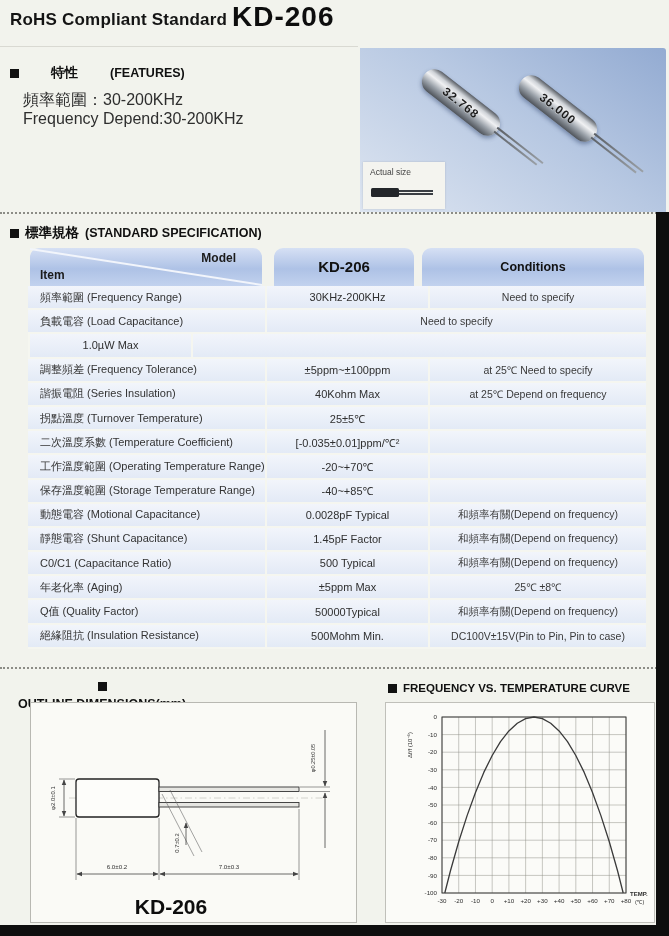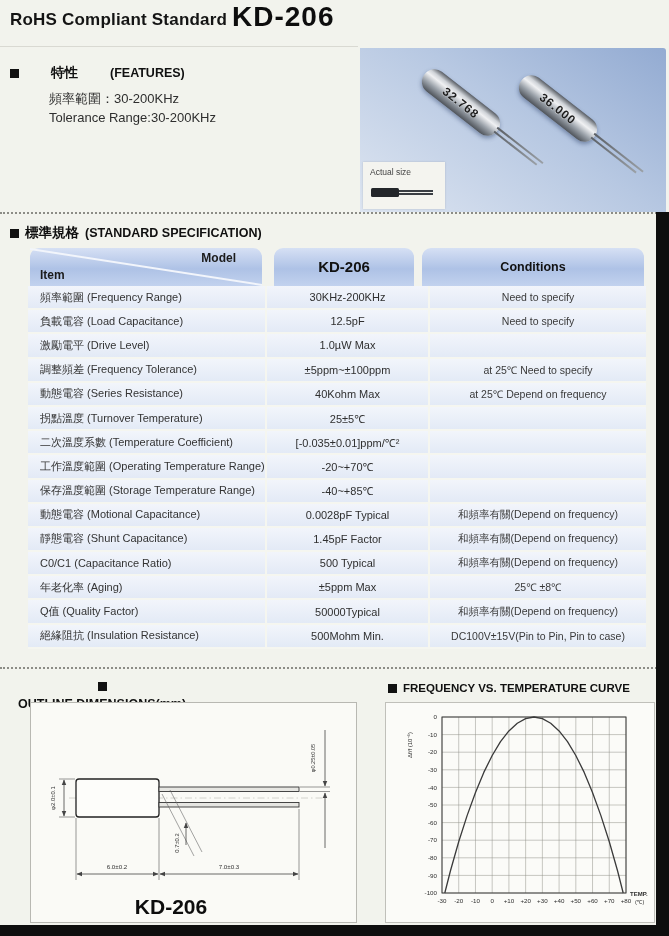--- a/index.html
+++ b/index.html
@@ -7,21 +7,21 @@
   #page{position:relative;width:669px;height:936px;background:#f2f3ed;overflow:hidden;margin:0 auto;}
 
   .title-left{position:absolute;left:10px;top:10px;font-size:17px;font-weight:bold;color:#141414;letter-spacing:0.2px;}
   .title-model{position:absolute;left:232px;top:1px;font-size:28px;font-weight:bold;color:#0d0d0d;letter-spacing:1px;}
   .header-line{position:absolute;left:0;top:46px;width:358px;height:1px;background:#d9d9d2;}
 
   .section-heading{position:absolute;font-size:12.5px;font-weight:bold;color:#101010;display:flex;align-items:center;gap:6px;white-space:nowrap;}
   .sq{display:inline-block;width:9px;height:9px;background:#111;flex:0 0 auto;}
   .heading-cn{font-size:13.5px;}
 
-  .feat-line{position:absolute;font-size:13px;color:#2e2e2e;margin-left:26px;}
+  .feat-line{position:absolute;font-size:16px;color:#2e2e2e;}
 
   
   .photo{position:absolute;left:360px;top:48px;width:306px;height:164px;
     background:linear-gradient(215deg,#93abd2 0%,#b7c8e2 45%,#dde5f1 100%);border-radius:0 3px 0 0;}
   .crystal{position:absolute;width:92px;height:25px;border-radius:12px;
     background:linear-gradient(180deg,#585d64 0%,#cfd3d8 22%,#f0f1f3 38%,#9aa1a9 68%,#4e535a 100%);
     box-shadow:1px 2px 4px rgba(40,60,100,.45);display:flex;align-items:center;justify-content:center;}
   .crystal .freq{font-size:12px;font-weight:bold;color:#1c1c1c;letter-spacing:1px;text-shadow:0 0.5px 0 rgba(255,255,255,.5);}
   .lead{position:absolute;height:1.8px;background:linear-gradient(90deg,#5c6066,#9aa0a6);}
   .actual-box{position:absolute;left:3px;top:114px;width:82px;height:47px;background:#f4f4ef;box-shadow:0 0 2px rgba(0,0,0,.15);}
@@ -68,21 +68,21 @@
   <div class="title-left">RoHS Compliant Standard</div>
   <div class="title-model">KD-206</div>
   <div class="header-line"></div>
 
   <div class="section-heading" style="left:10px;top:64px;gap:32px;">
     <span class="sq"></span>
     <span class="heading-cn">特性</span>
     <span>(FEATURES)</span>
   </div>
   <div class="feat-line" style="left:23px;top:90px;">頻率範圍：30-200KHz</div>
-  <div class="feat-line" style="left:23px;top:110px;">Tolerance Range:30-200KHz</div>
+  <div class="feat-line" style="left:23px;top:110px;">Frequency Depend:30-200KHz</div>
 
   <div class="photo">
     <div class="crystal" style="left:55px;top:42px;transform:rotate(38deg);">
       <span class="freq">32.768</span>
       <span class="lead" style="right:-56px;top:9px;width:58px;"></span>
       <span class="lead" style="right:-52px;top:14px;width:54px;"></span>
     </div>
     <div class="crystal" style="left:152px;top:48px;transform:rotate(38deg);">
       <span class="freq">36.000</span>
       <span class="lead" style="right:-60px;top:9px;width:62px;"></span>
@@ -121,35 +121,33 @@
       </div>
     </div>
     <div class="rows" id="spec-rows">
         <div class="trow">
           <div class="c1">頻率範圍 (Frequency Range)</div>
           <div class="c2">30KHz-200KHz</div>
           <div class="c3">Need to specify</div>
         </div>
         <div class="trow">
           <div class="c1">負載電容 (Load Capacitance)</div>
-          <div class="c2">12.5pF</div>
           <div class="c3">Need to specify</div>
         </div>
         <div class="trow">
-          <div class="c1">激勵電平 (Drive Level)</div>
           <div class="c2">1.0µW Max</div>
           <div class="c3"></div>
         </div>
         <div class="trow">
           <div class="c1">調整頻差 (Frequency Tolerance)</div>
           <div class="c2">±5ppm~±100ppm</div>
           <div class="c3">at 25℃ Need to specify</div>
         </div>
         <div class="trow">
-          <div class="c1">動態電容 (Series Resistance)</div>
+          <div class="c1">諧振電阻 (Series Insulation)</div>
           <div class="c2">40Kohm Max</div>
           <div class="c3">at 25℃ Depend on frequency</div>
         </div>
         <div class="trow">
           <div class="c1">拐點溫度 (Turnover Temperature)</div>
           <div class="c2">25±5℃</div>
           <div class="c3"></div>
         </div>
         <div class="trow">
           <div class="c1">二次溫度系數 (Temperature Coefficient)</div>

